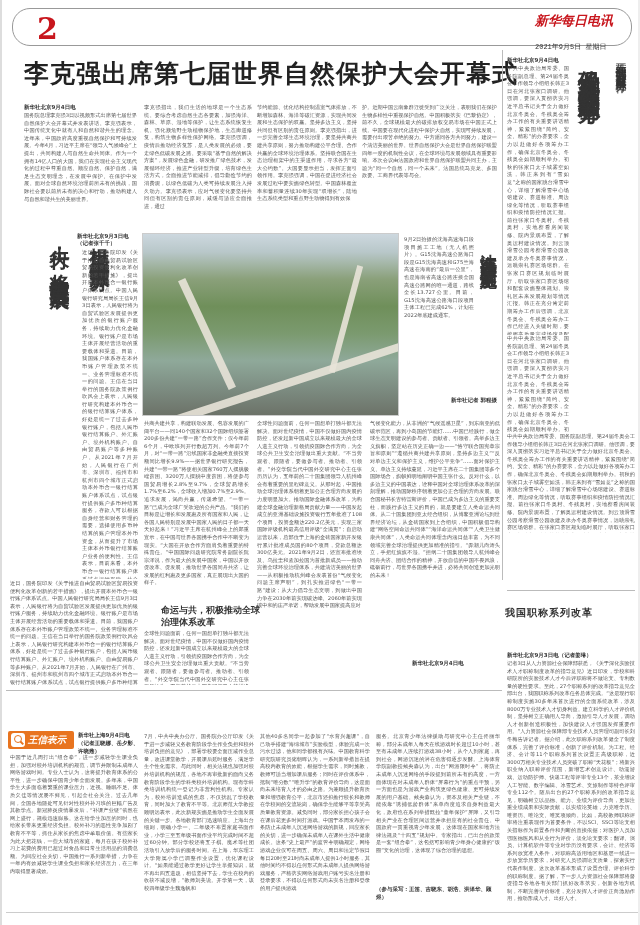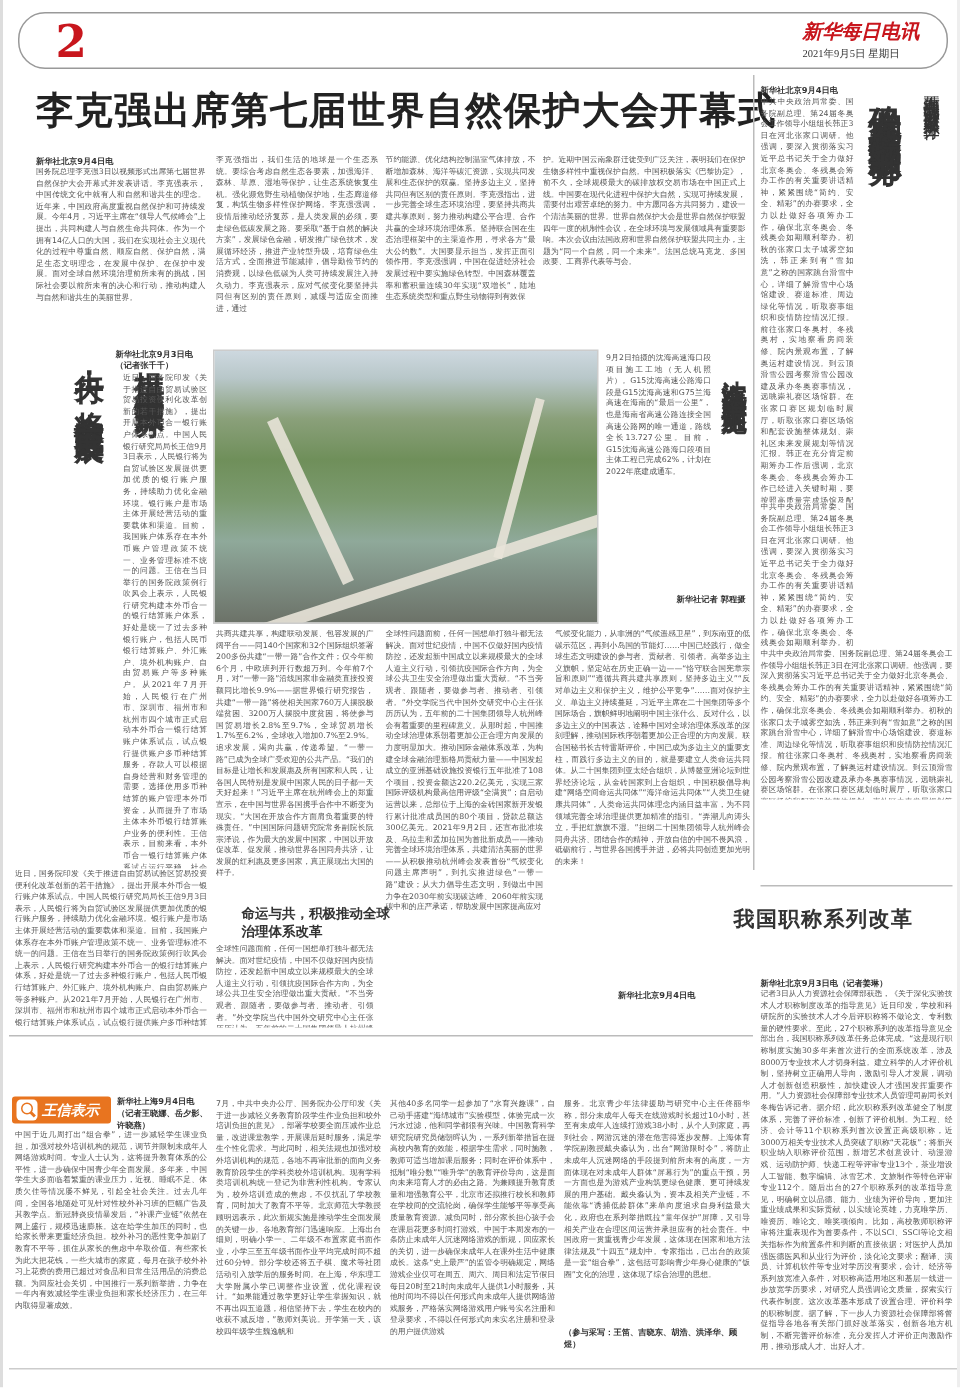--- a/index.html
+++ b/index.html
@@ -3,21 +3,21 @@
 <meta charset="utf-8">
 <style>
   * { box-sizing: border-box; margin: 0; padding: 0; }
   body { width: 640px; height: 925px; background: #fff; font-family: "DejaVu Serif", serif; color: #333; position: relative; overflow: hidden; }
   .page { position: absolute; left: 0; top: 0; width: 640px; height: 925px; border-left: 2px solid #ddd; border-right: 2px solid #eee; }
   .masthead { position: absolute; left: 10px; top: 8px; width: 620px; height: 38px; border: 1.5px solid #999; border-radius: 18px; }
   .page-num { position: absolute; left: 24px; top: 2px; font-size: 30px; font-weight: bold; color: #c8161d; font-family: "DejaVu Serif", serif; }
   .section-title { position: absolute; left: 0; right: 0; top: 5px; text-align: center; font-size: 22px; font-weight: bold; color: #c8161d; letter-spacing: 4px; font-family: "DejaVu Serif", serif; }
   .paper-logo { position: absolute; right: 18px; top: 3px; text-align: left; }
   .paper-logo .name { font-size: 13px; font-weight: bold; color: #c8161d; font-style: italic; font-family: "DejaVu Serif", serif; }
-  .paper-logo .date { font-size: 7px; color: #333; font-family: Liberation Serif, serif; margin-top: 1px; }
+  .paper-logo .date { font-size: 7px; color: #333; font-family: Liberation Mono, monospace; margin-top: 12px; }
 
   .headline1 { position: absolute; left: 22px; top: 57px; font-size: 25px; font-weight: bold; color: #222; letter-spacing: 1px; font-family: Liberation Serif, serif; }
   .body-text { font-size: 5.2px; line-height: 7.6px; color: #555; text-align: justify; font-family: "DejaVu Sans", sans-serif; overflow: hidden; }
   .col { position: absolute; }
 
   .photo { position: absolute; left: 140px; top: 233px; width: 257px; height: 183px; border: 1px solid #ccc;
     background:
       linear-gradient(180deg, #cdd8df 0%, #b8c7c9 10%, #8aa07a 25%, #6f8f5a 40%, #7b9a6f 55%, #8fa99a 70%, #7d8d82 85%, #6c7268 100%); overflow: hidden; }
   .photo .road { position: absolute; background: #e8e3d8; opacity: .9; }
   .photo-caption-title { position: absolute; left: 476px; top: 240px; writing-mode: vertical-rl; font-size: 17px; font-weight: bold; color: #333; letter-spacing: 2px; font-family: "DejaVu Serif", serif; }
@@ -26,21 +26,21 @@
 
   .vhead-main { position: absolute; left: 85px; top: 232px; writing-mode: vertical-rl; font-size: 20px; font-weight: bold; color: #333; letter-spacing: 2px; font-family: "DejaVu Serif", serif; }
   .vhead-sub { position: absolute; left: 45px; top: 232px; writing-mode: vertical-rl; font-size: 20px; font-weight: bold; color: #333; letter-spacing: 2px; font-family: "DejaVu Serif", serif; }
 
   .right-title { position: absolute; left: 573px; top: 52px; writing-mode: vertical-rl; font-size: 22px; font-weight: bold; color: #333; letter-spacing: 2px; font-family: "DejaVu Serif", serif; }
   .right-sub { position: absolute; left: 610px; top: 54px; writing-mode: vertical-rl; font-size: 11px; color: #333; letter-spacing: 1px; font-family: "DejaVu Sans", sans-serif; }
 
   .subhead { position: absolute; font-size: 9px; font-weight: bold; color: #333; font-family: "DejaVu Sans", sans-serif; margin-left: 17px; }
   .dateline { position: absolute; font-size: 5.5px; font-weight: bold; color: #333; font-family: "DejaVu Sans", sans-serif; }
 
-  .box-title { position: absolute; left: 472px; top: 602px; width: 150px; text-align: center; font-size: 14px; font-weight: bold; color: #333; letter-spacing: 1px; font-family: "DejaVu Serif", serif; line-height: 22px; }
+  .box-title { position: absolute; left: 472px; top: 602px; width: 150px; text-align: center; font-size: 10px; font-weight: bold; color: #333; letter-spacing: 1px; font-family: "DejaVu Serif", serif; line-height: 22px; }
 
   .headline2 { position: absolute; left: 30px; top: 700px; font-size: 21px; font-weight: bold; color: #222; font-family: "DejaVu Serif", serif; }
 
   .badge { position: absolute; left: 6px; top: 731px; width: 66px; height: 18px; background: #e8741f; border-radius: 2px; }
   .badge .icon { position: absolute; left: 3px; top: 2px; width: 14px; height: 14px; background: #fff; border-radius: 3px; }
   .badge .icon::before { content: ""; position: absolute; left: 3px; top: 2px; width: 6px; height: 6px; border: 1.5px solid #e8741f; border-radius: 50%; }
   .badge .icon::after { content: ""; position: absolute; left: 9px; top: 9px; width: 4px; height: 1.5px; background: #e8741f; transform: rotate(45deg); }
   .badge .label { position: absolute; left: 20px; top: 3px; font-size: 9.5px; font-weight: bold; color: #fff; font-style: italic; font-family: "DejaVu Sans", sans-serif; }
 
   .rule { position: absolute; background: #bbb; }

